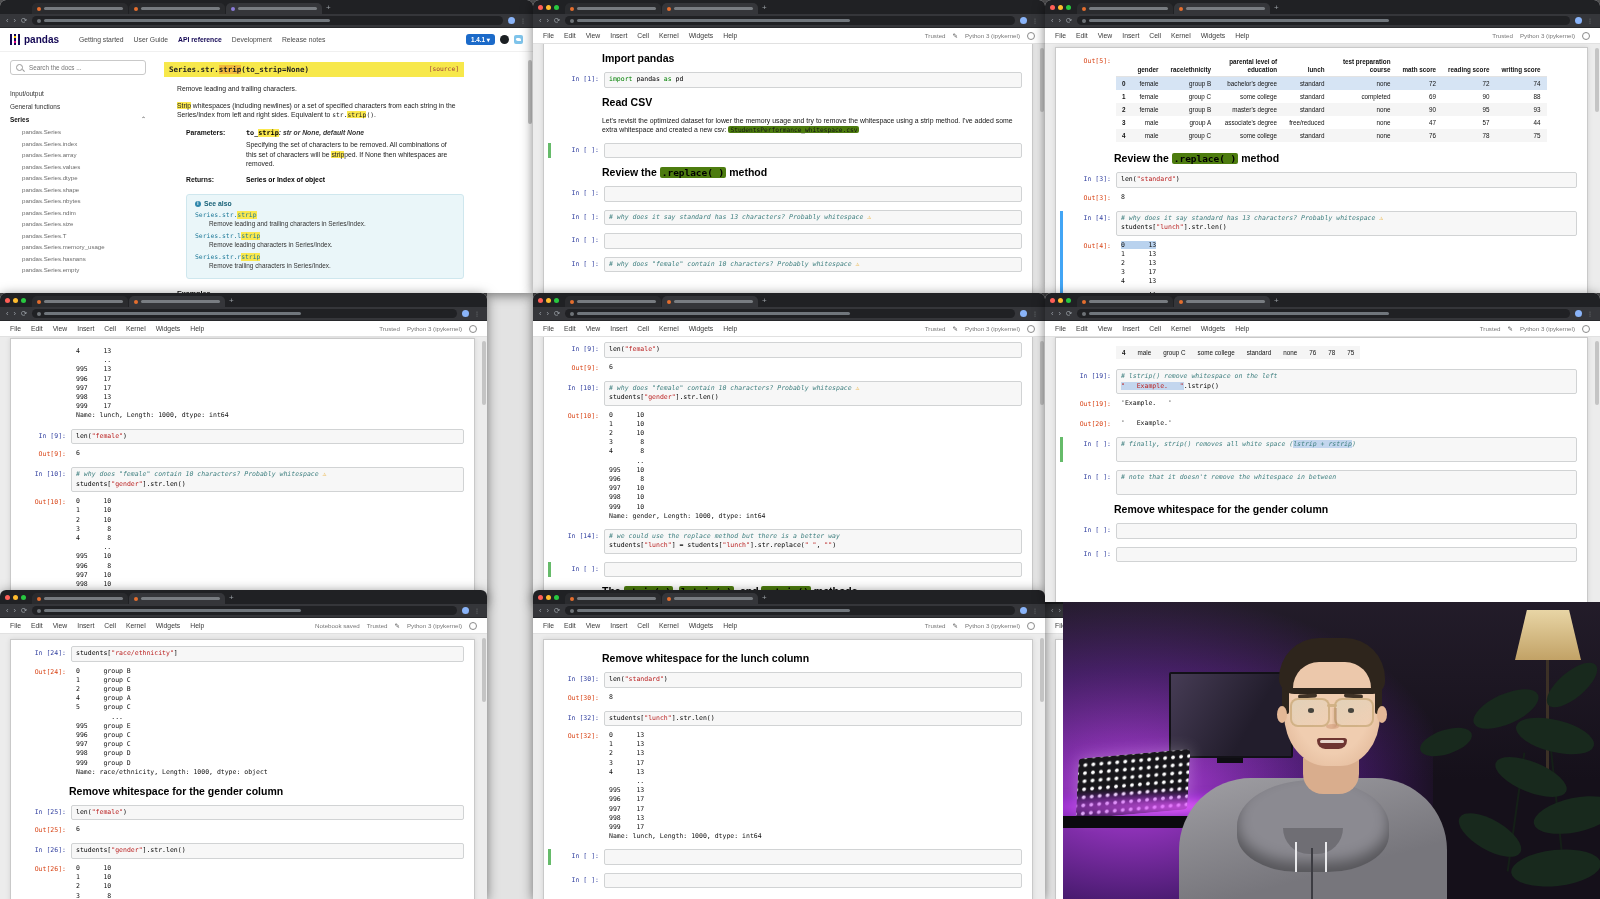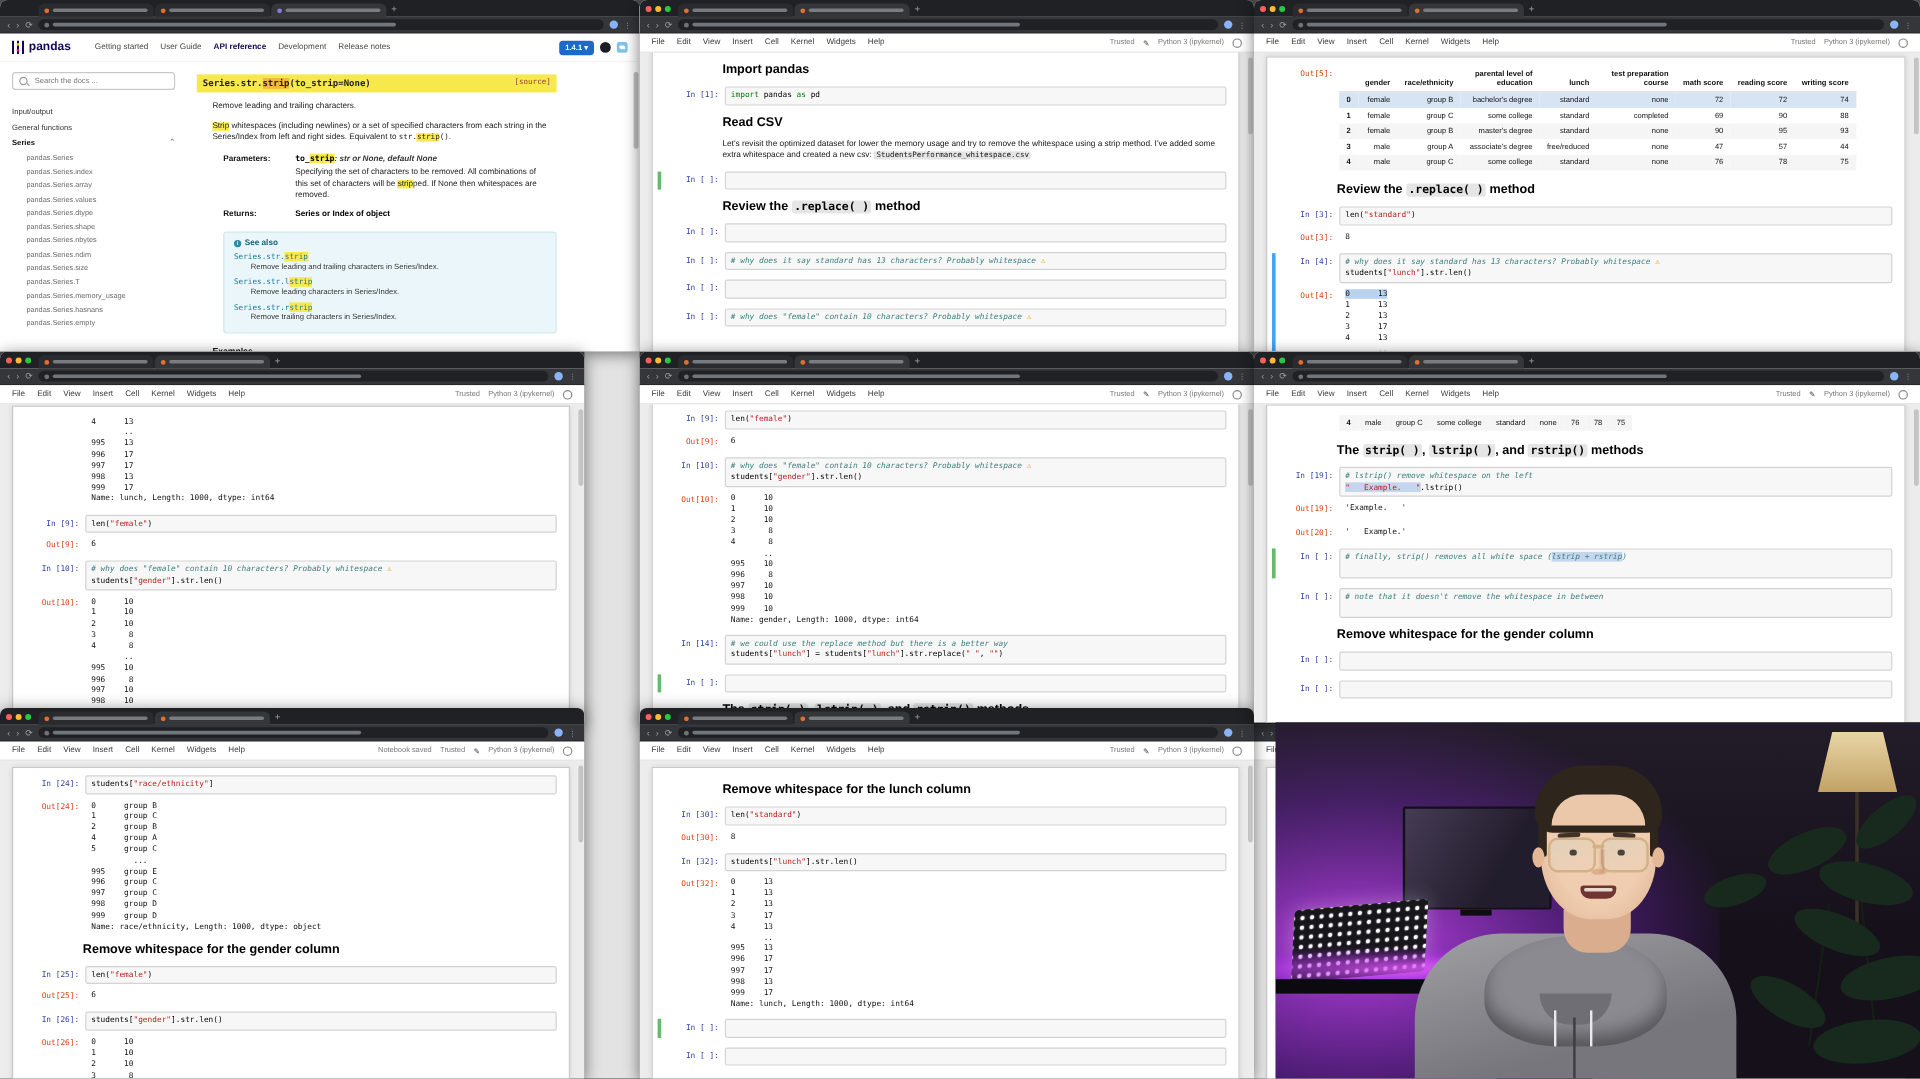--- a/index.html
+++ b/index.html
@@ -42,21 +42,21 @@
   .outbox{flex:1;padding:2px 0 0 5px;font:6.5px/9.2px "DejaVu Sans Mono",monospace;white-space:pre;color:#111;overflow:hidden;}
   .outrow{margin-top:3px;}
   .c-kw{color:#008000;font-weight:normal;}
   .c-str{color:#ba2121;}
   .c-com{color:#408080;font-style:italic;}
   .c-warn{color:#e8a317;font-style:normal;}
   .c-sel{background:#c3d6ee;}
   .c-hlline{background:#b9d2ee;}
   .nb-h1{font-weight:bold;font-size:15px;margin:0 0 8px 49px;color:#000;}
   .nb-h2{font-weight:bold;font-size:10.5px;margin:6px 0 6px 49px;color:#000;}
-  .mdcode{font-family:"DejaVu Sans Mono",monospace;background:#e5e5e5;padding:0 2px;border-radius:2px;font-size:90%;}
+  .mdcode{font-family:"DejaVu Sans Mono",monospace;background:#4d7c0f;padding:0 2px;border-radius:2px;font-size:90%;}
   .nb-md{font-size:6.9px;line-height:9.5px;margin:0 10px 8px 49px;color:#151515;}
   .dftable{border-collapse:collapse;font-size:6.3px;line-height:8px;color:#111;margin:2px 8px 2px 0;}
   .dftable th{font-weight:bold;text-align:right;padding:2px 6px;vertical-align:bottom;max-width:54px;border-bottom:1px solid #e3e3e3;}
   .dftable td{text-align:right;padding:2.5px 6px;}
   .dftable .idx{font-weight:bold;}
   .dftable tbody tr:nth-child(odd){background:#f5f5f5;}
   .dftable tbody tr.rowhl{background:#d6e4f4;}
   .vscroll{position:absolute;right:1px;top:4px;width:4px;height:64px;background:#c4c4c4;border-radius:2px;}
 
   
@@ -954,23 +954,20 @@
                         <td>76</td>
                         <td>78</td>
                         <td>75</td>
                       </tr>
                     </tbody>
                   </table>
                 </div>
               </div>
             </div>
             <div class="cell">
-              <div class="nb-h2"><span>The </span><span class="mdcode">strip( )</span><span>, </span><span class="mdcode">lstrip( )</span><span>, and </span><span class="mdcode">rstrip()</span><span> methods</span></div>
-            </div>
-            <div class="cell">
               <div class="crow">
                 <div class="prompt">In [19]:</div>
                 <div class="inputbox"><div><span class="c-com"># lstrip() remove whitespace on the left</span></div><div><span class="c-str c-sel">"   Example.   "</span><span class="">.lstrip()</span></div></div>
               </div>
               <div class="crow outrow">
                 <div class="prompt pout">Out[19]:</div>
                 <div class="outbox"><div>'Example.   '</div></div>
               </div>
             </div>
             <div class="cell">

